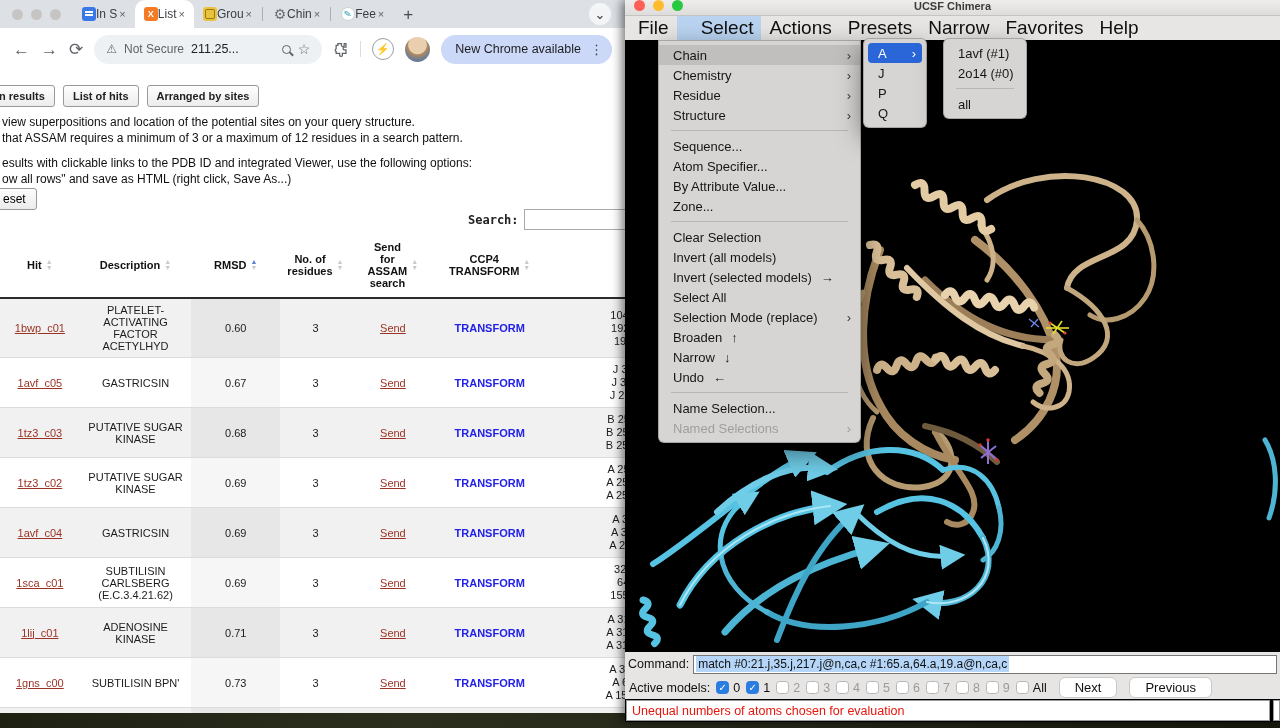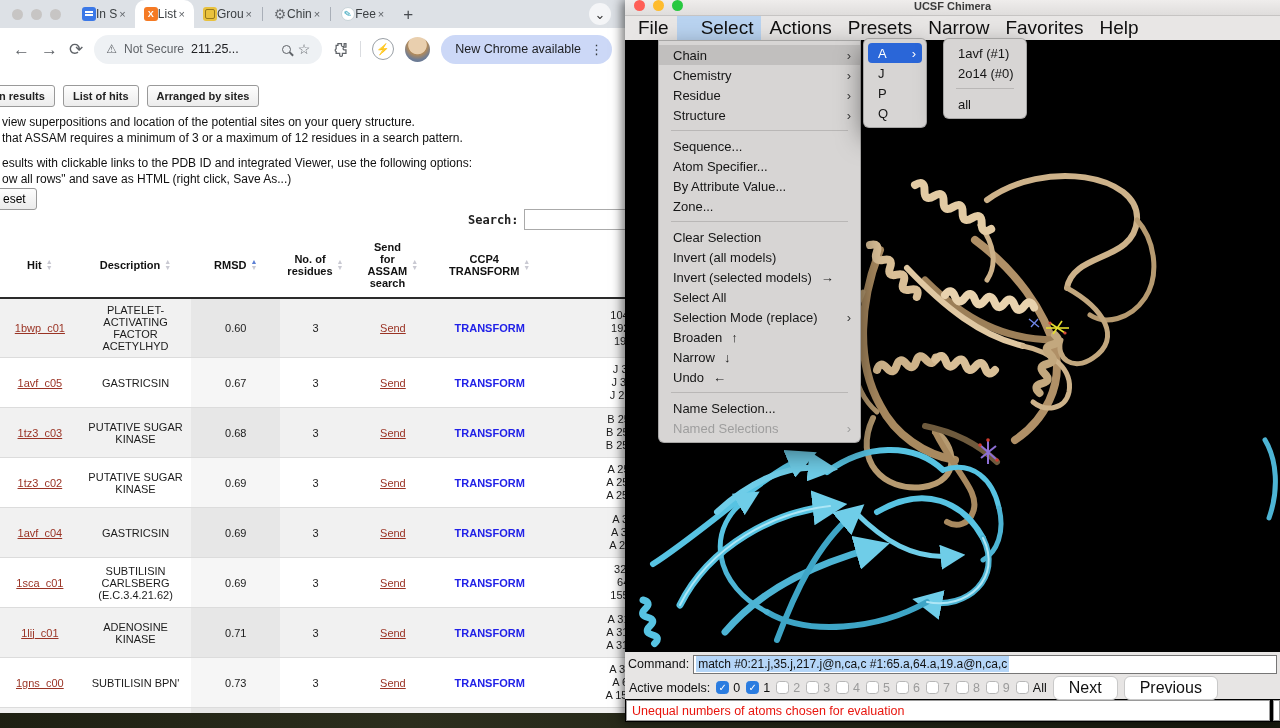--- a/index.html
+++ b/index.html
@@ -105,21 +105,21 @@
     padding:0 2px;font-size:12px;overflow:hidden;white-space:nowrap;}
   .cmdsel{background:#b5d6f8;padding:1px 2px;}
   .cModelsRow{position:absolute;top:676px;left:0;width:655px;height:23px;background:#e7e5e4;
     display:flex;align-items:center;gap:6px;padding:0 4px;font-size:12.5px;color:#111;}
   .mchk{display:flex;align-items:center;gap:4px;}
   .cb{width:13px;height:13px;border-radius:3.5px;background:#fff;border:1px solid #b7b7b7;flex:none;
     display:flex;align-items:center;justify-content:center;font-size:10px;color:#fff;}
   .cb.checked{background:#2a7ce0;border-color:#2a7ce0;}
   .mlabel.dim{color:#9b9b9b;}
   .cbtn{background:#fff;border:1px solid #c9c9c9;border-radius:6px;padding:2px 15px;
-    font-size:16px;color:#111;white-space:nowrap;}
+    font-size:13px;color:#111;margin-left:6px;white-space:nowrap;}
   .cStatusRow{position:absolute;top:700px;left:1px;width:644px;height:21px;background:#fff;
     border:1px solid #9a9a9a;display:flex;align-items:center;padding:0 5px;}
   .statusmsg{font-size:12.5px;color:#e8150d;white-space:nowrap;}
   .statusfrag{position:absolute;top:700px;right:0;width:7px;height:21px;background:#fff;border:1px solid #9a9a9a;}
 
   
   .menuPanel{position:absolute;background:#d7d5d4;border:1px solid rgba(0,0,0,.22);
     box-shadow:0 10px 26px rgba(0,0,0,.5);padding:4px 0;font-size:13px;color:#161616;z-index:6;}
   .menuMain{left:33px;top:40px;width:203px;border-radius:0 0 6px 6px;}
   .menuChains{left:238px;top:38px;width:64px;border-radius:6px;}

